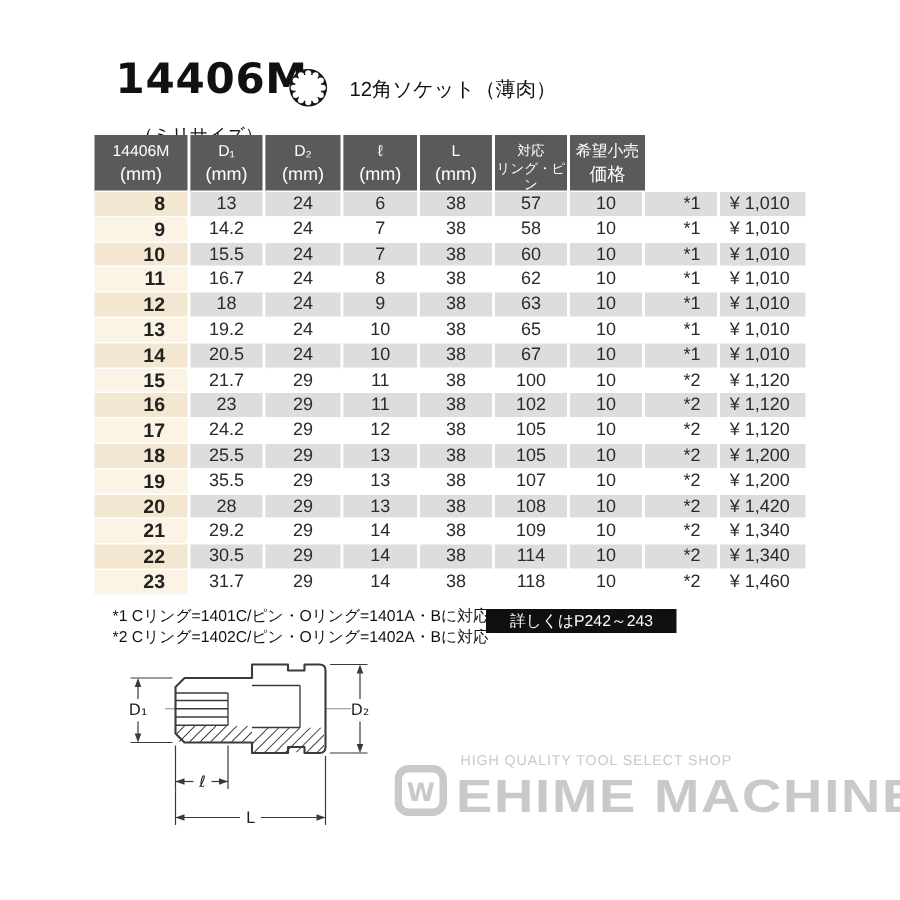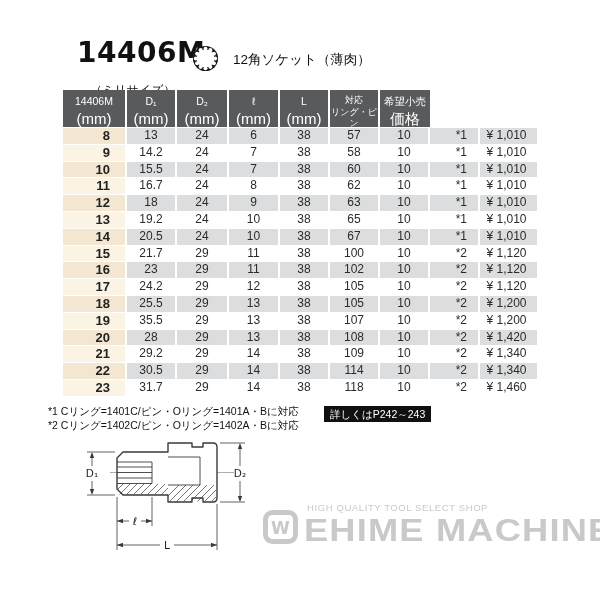--- a/index.html
+++ b/index.html
@@ -17,39 +17,39 @@
 
   
   .spec-table{position:absolute;left:63px;top:90px;width:474px;}
   .t-row{display:grid;grid-template-columns:64px 50px 52px 51px 50px 50px 50px 50px 57px;}
   .t-head .cell{
     background:#595a5c;color:#fff;text-align:center;font-size:10.5px;line-height:1.3;
     height:38px;box-sizing:border-box;padding-top:5px;
     border-right:2px solid #fff;border-bottom:1px solid #fff;
   }
   .t-head .cell:last-child{border-right:none;}
-  .t-head .cell .sub{font-size:15px;}
+  .t-head .cell .sub{font-size:12px;}
   .t-head .cell.c7 div{font-size:9px;}
   .t-body .cell{
     height:16.8px;line-height:15.8px;font-size:12px;text-align:center;color:#2b2b2b;
     box-sizing:border-box;border-right:2px solid #fff;border-bottom:1px solid #fff;
     background:#ffffff;white-space:nowrap;overflow:hidden;
   }
   .t-body .cell:last-child{border-right:none;}
   .t-body .t-row.alt .cell{background:#dcddde;}
   .t-body .cell.c-size{background:#fbf3e4;font-weight:bold;font-size:13px;
     text-align:right;padding-right:15px;color:#222;}
   .t-body .t-row.alt .cell.c-size{background:#f3e7d1;}
   .t-body .cell.c-ring{text-align:right;padding-right:11px;}
   .t-body .cell.c-price{text-align:center;padding-right:4px;}
 
   
-  .footnotes{position:absolute;left:48px;top:404px;font-size:10.5px;line-height:14px;color:#111;}
+  .footnotes{position:absolute;left:75px;top:404px;font-size:10.5px;line-height:14px;color:#111;}
   .more-info-badge{position:absolute;left:324px;top:406px;background:#101010;color:#fff;
-    font-size:10.5px;line-height:14px;padding:1px 6px;}
+    font-size:10.5px;line-height:14px;padding:1px 16px;}
 
   
   .diagram{position:absolute;left:84px;top:438px;width:176px;height:122px;}
 
   
   .wm-logo{position:absolute;left:263px;top:510px;width:35px;height:34px;}
   .wm-tagline{position:absolute;left:307px;top:502px;font-size:9.5px;font-weight:normal;
     letter-spacing:0.6px;color:#c8c9ca;white-space:nowrap;}
   .wm-brand{position:absolute;left:304px;top:513px;font-size:31px;font-weight:bold;
     letter-spacing:1px;color:#c8c9ca;white-space:nowrap;

